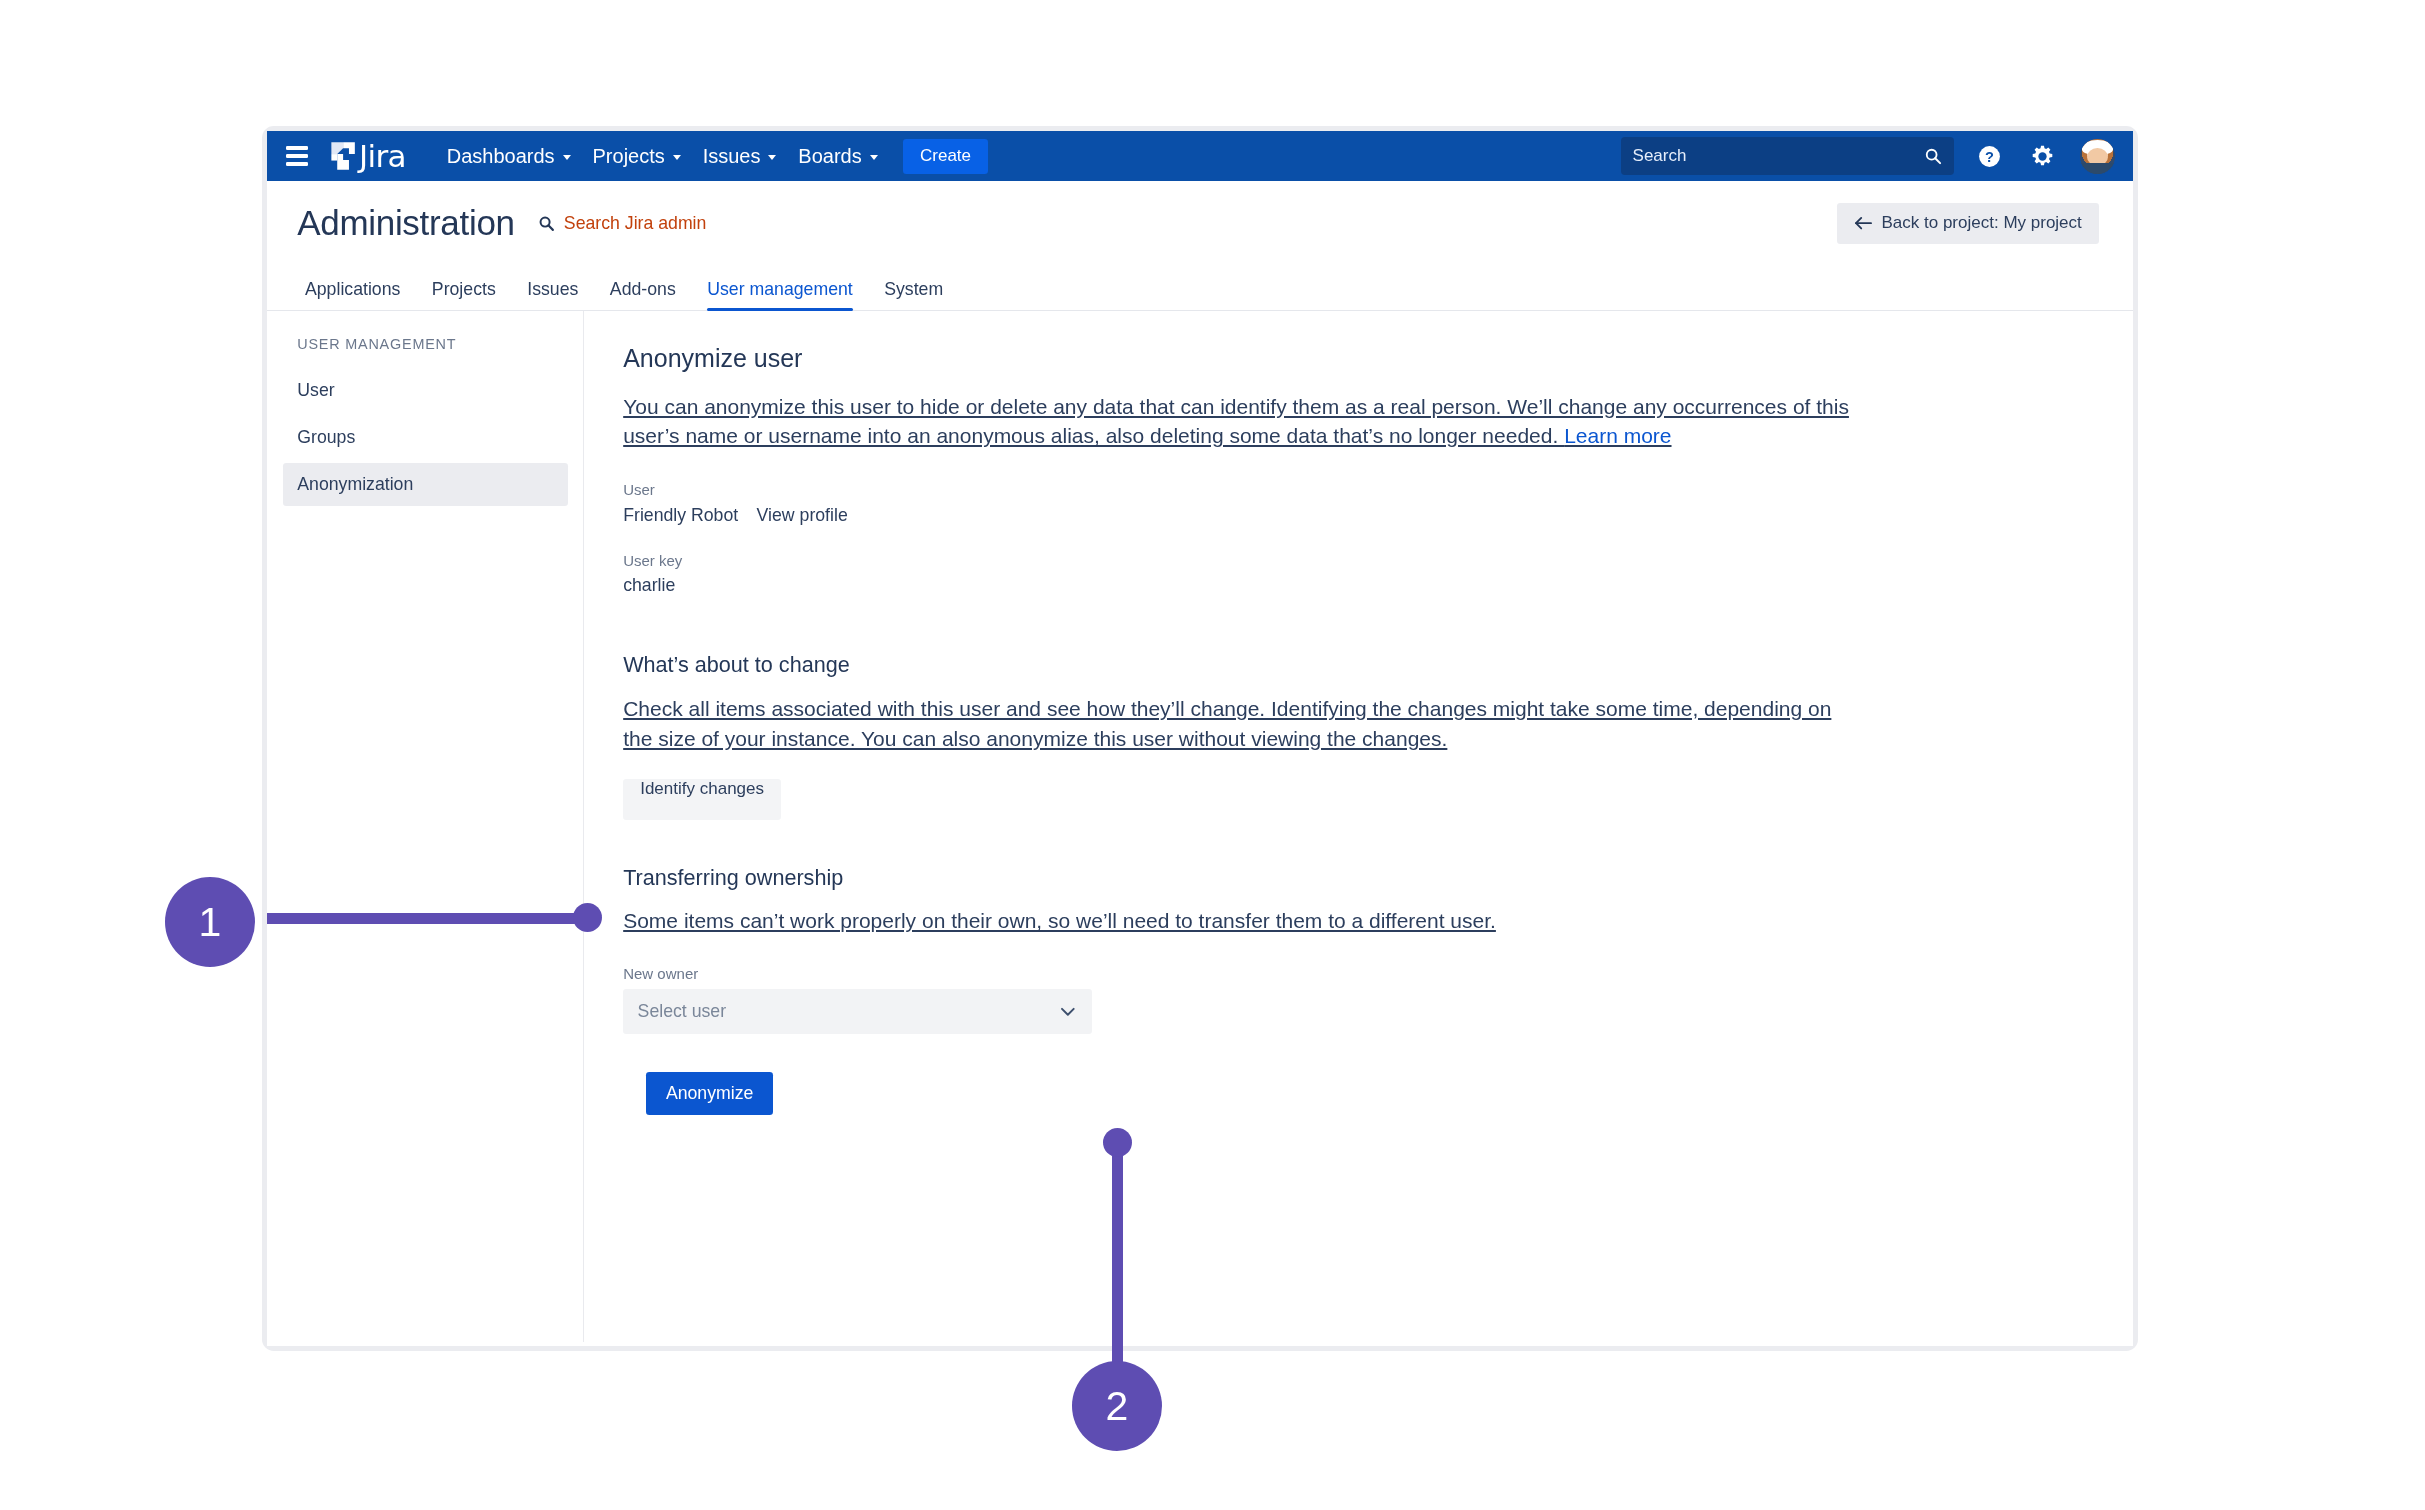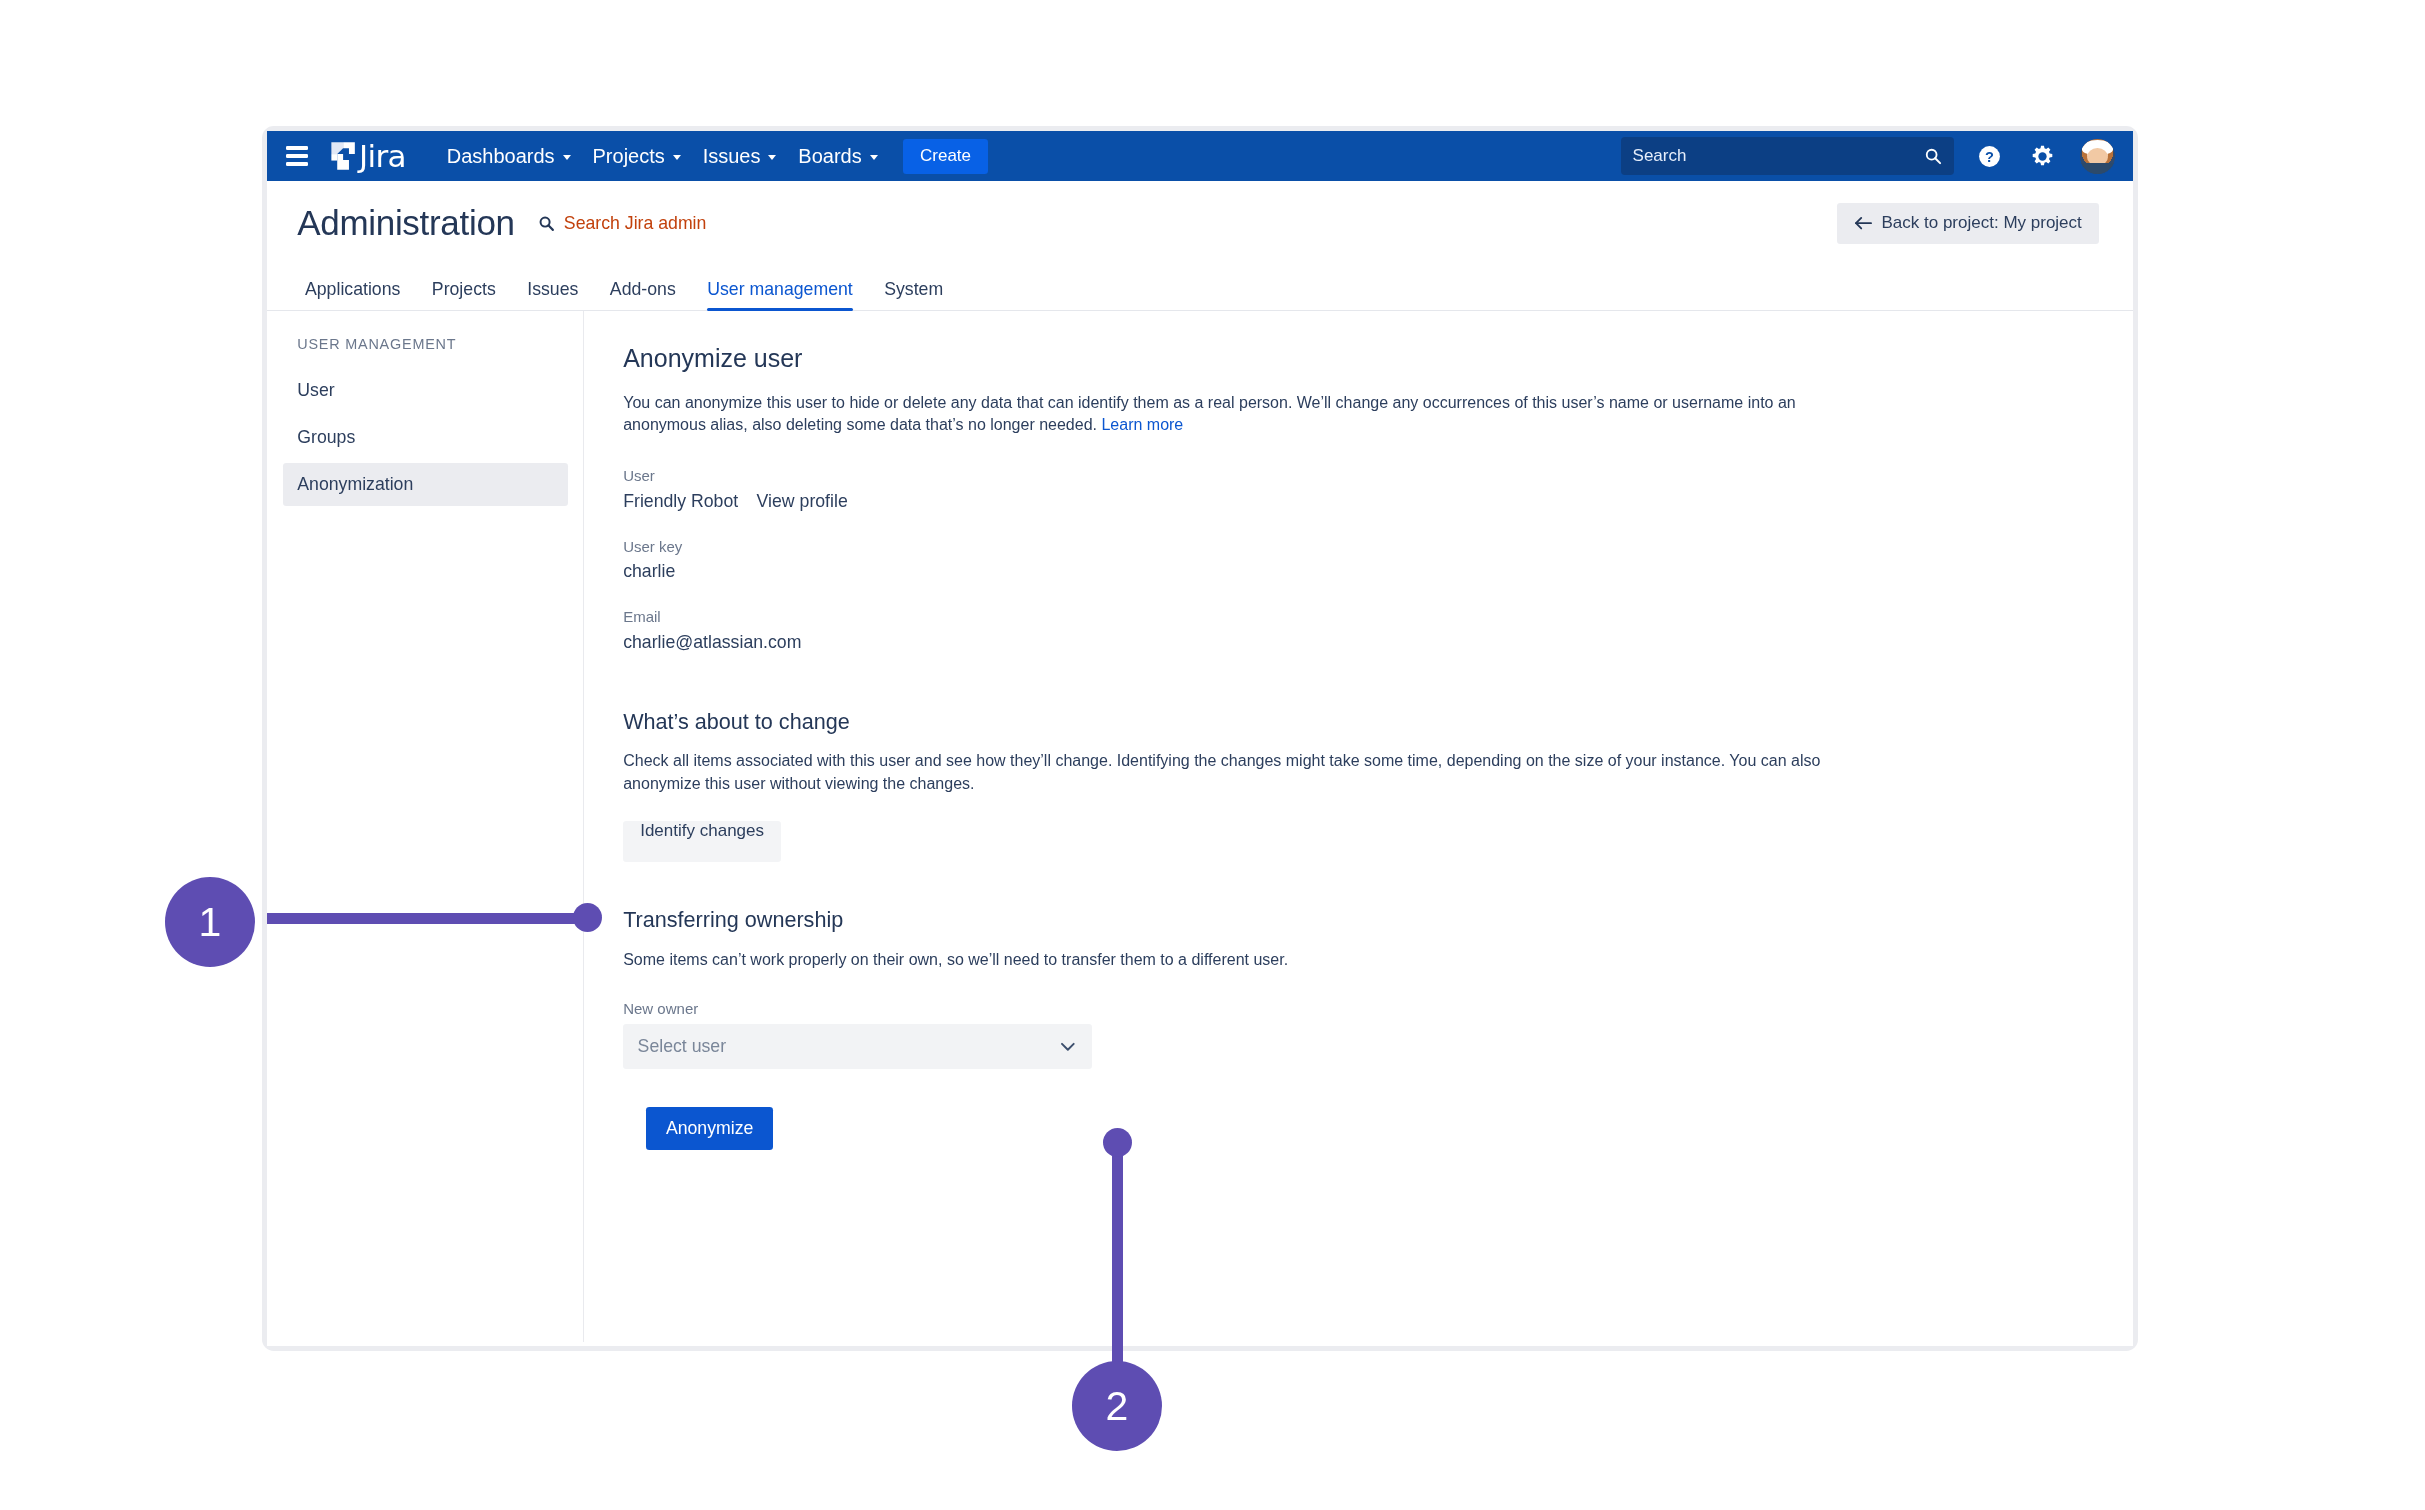--- a/index.html
+++ b/index.html
@@ -216,24 +216,25 @@
     font-weight: 400;
     margin-bottom: 18.4px;
   }
   .h3 {
     font-size: 21.6px;
     color: #243757;
     font-weight: 400;
     margin-bottom: 15.7px;
   }
   .para {
-    font-size: 16px;
+    font-size: 21px;
     line-height: 1.42;
     color: #2c3e5d;
     max-width: 1239px;
+    text-decoration: underline;
   }
   .link { color: #0b56d0; cursor: pointer; }
   .field-label {
     font-size: 15px;
     color: #6b778c;
     margin-bottom: 6.6px;
   }
   .field-value {
     font-size: 17.7px;
     color: #2c3e5d;
@@ -446,24 +447,20 @@
           <span class="field-value">Friendly Robot</span>
           <span class="field-value link">View profile</span>
         </div>
       </div>
 
       <div class="field-block">
         <div class="field-label">User key</div>
         <div class="field-value">charlie</div>
       </div>
 
-      <div class="field-block">
-        <div class="field-label">Email</div>
-        <div class="field-value">charlie@atlassian.com</div>
-      </div>
 
       <div style="margin-top:56px;">
         <div class="h3">What’s about to change</div>
         <p class="para">Check all items associated with this user and see how they’ll change. Identifying the changes might take some time, depending on the size of your instance. You can also anonymize this user without viewing the changes.</p>
         <div style="margin-top:25px;">
           <button id="identify-btn">
             <span>Identify changes</span>
           </button>
         </div>
       </div>

